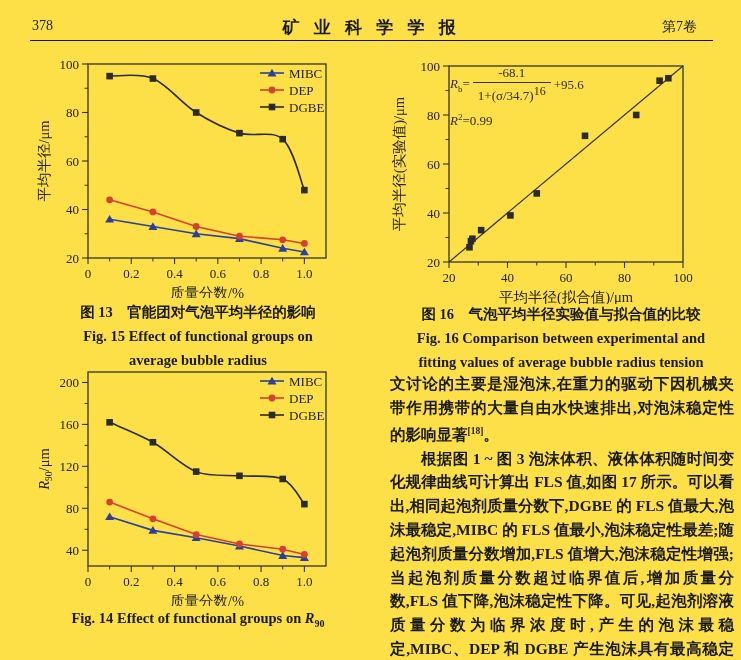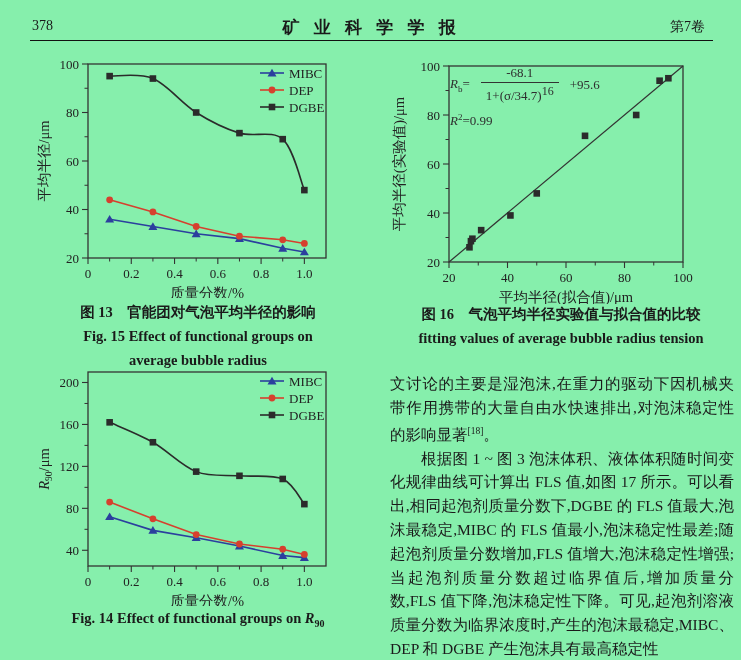--- a/index.html
+++ b/index.html
@@ -1,53 +1,53 @@
 <!DOCTYPE html>
 <html><head>
 <meta charset="utf-8">
 <style>
   html,body{margin:0;padding:0;background:#fff;}
-  .page{position:relative;width:741px;height:660px;background:#86efac;overflow:hidden;
+  .page{position:relative;width:741px;height:660px;background:#fde047;overflow:hidden;
         font-family:"Liberation Serif","DejaVu Serif",serif;color:#1a1a1a;}
   
   .hdr{position:absolute;left:30px;right:28px;top:16px;height:22px;}
   .hdr .pgnum{position:absolute;left:2px;top:2px;font-size:14px;}
   .hdr .jtitle{position:absolute;left:0;right:0;top:0;text-align:center;font-size:17px;
                font-weight:700;letter-spacing:5px;}
-  .hdr .vol{position:absolute;right:8px;top:2px;font-size:14px;}
+  .hdr .vol{position:absolute;right:16px;top:2px;font-size:14px;}
   .hdr-rule{position:absolute;left:30px;right:28px;top:40px;border-top:1.8px solid #111;}
   
   .figbox{position:absolute;}
   .figbox svg{display:block;}
   #fig13box{left:34px;top:48px;width:328px;height:250px;}
   #fig14box{left:34px;top:356px;width:328px;height:250px;}
   #fig16box{left:390px;top:50px;width:344px;height:254px;}
   
   .caption{position:absolute;text-align:center;line-height:24px;}
   #cap13{left:34px;top:300px;width:328px;}
   #cap14{left:34px;top:606px;width:328px;}
   #cap16{left:388px;top:302px;width:346px;}
   .cap-zh{font-weight:700;font-size:14.5px;}
   .cap-en{font-weight:700;font-size:14.5px;}
   .caption i{font-style:italic;}
   .caption sub{font-size:10px;}
   
   .equation{position:absolute;left:60px;top:15px;color:#2e2e2e;font-size:13px;}
-  .eq-line1{display:flex;align-items:center;gap:11px;}
+  .eq-line1{display:flex;align-items:center;gap:3px;}
   .eq-line1 i,.eq-line2 i{font-style:italic;}
   .frac{display:inline-block;text-align:center;vertical-align:middle;}
   .frac .num{display:block;padding:0 5px 1px 5px;border-bottom:1px solid #333;}
   .frac .den{display:block;padding:1px 5px 0 5px;}
   .frac sup,.eq-line1 sup{font-size:12px;}
   .eq-lhs sub{font-size:9px;}
   .eq-line2{margin-top:8px;}
   .eq-line2 sup{font-size:9px;}
   
   .bodytext{position:absolute;left:390px;top:372px;width:344px;height:288px;overflow:hidden;
-            font-size:15.5px;line-height:23.8px;text-align:justify;}
+            font-size:15.5px;line-height:23.8px;text-align:justify;font-weight:bold;}
   .bodytext p{margin:0;}
   .bodytext p.indent{text-indent:2em;}
   .bodytext sup{font-size:9.5px;}
 </style>
 </head>
 <body>
 
 <div class="page">
 
   <div class="hdr">
@@ -255,20 +255,21 @@
           <span class="num">-68.1</span>
           <span class="den"><span>1+(σ/34.7)</span><sup>16</sup></span>
         </span>
         <span>+95.6</span>
       </div>
       <div class="eq-line2"><i>R</i><sup>2</sup><span>=0.99</span></div>
     </div>
   </div>
   <div class="caption" id="cap16">
     <div class="cap-zh">图 16　气泡平均半径实验值与拟合值的比较</div>
+    <div class="cap-en">Fig. 16   Comparison between experimental and</div>
     <div class="cap-en">fitting values of average bubble radius tension</div>
   </div>
 
   <div class="bodytext">
     <p><span>文讨论的主要是湿泡沫,在重力的驱动下因机械夹带作用携带的大量自由水快速排出,对泡沫稳定性的影响显著</span><sup>[18]</sup><span>。</span></p>
     <p class="indent">根据图 1 ~ 图 3 泡沫体积、液体体积随时间变化规律曲线可计算出 FLS 值,如图 17 所示。可以看出,相同起泡剂质量分数下,DGBE 的 FLS 值最大,泡沫最稳定,MIBC 的 FLS 值最小,泡沫稳定性最差;随起泡剂质量分数增加,FLS 值增大,泡沫稳定性增强;当起泡剂质量分数超过临界值后,增加质量分数,FLS 值下降,泡沫稳定性下降。可见,起泡剂溶液质量分数为临界浓度时,产生的泡沫最稳定,MIBC、DEP 和 DGBE 产生泡沫具有最高稳定性</p>
   </div>
 
 </div>
 

